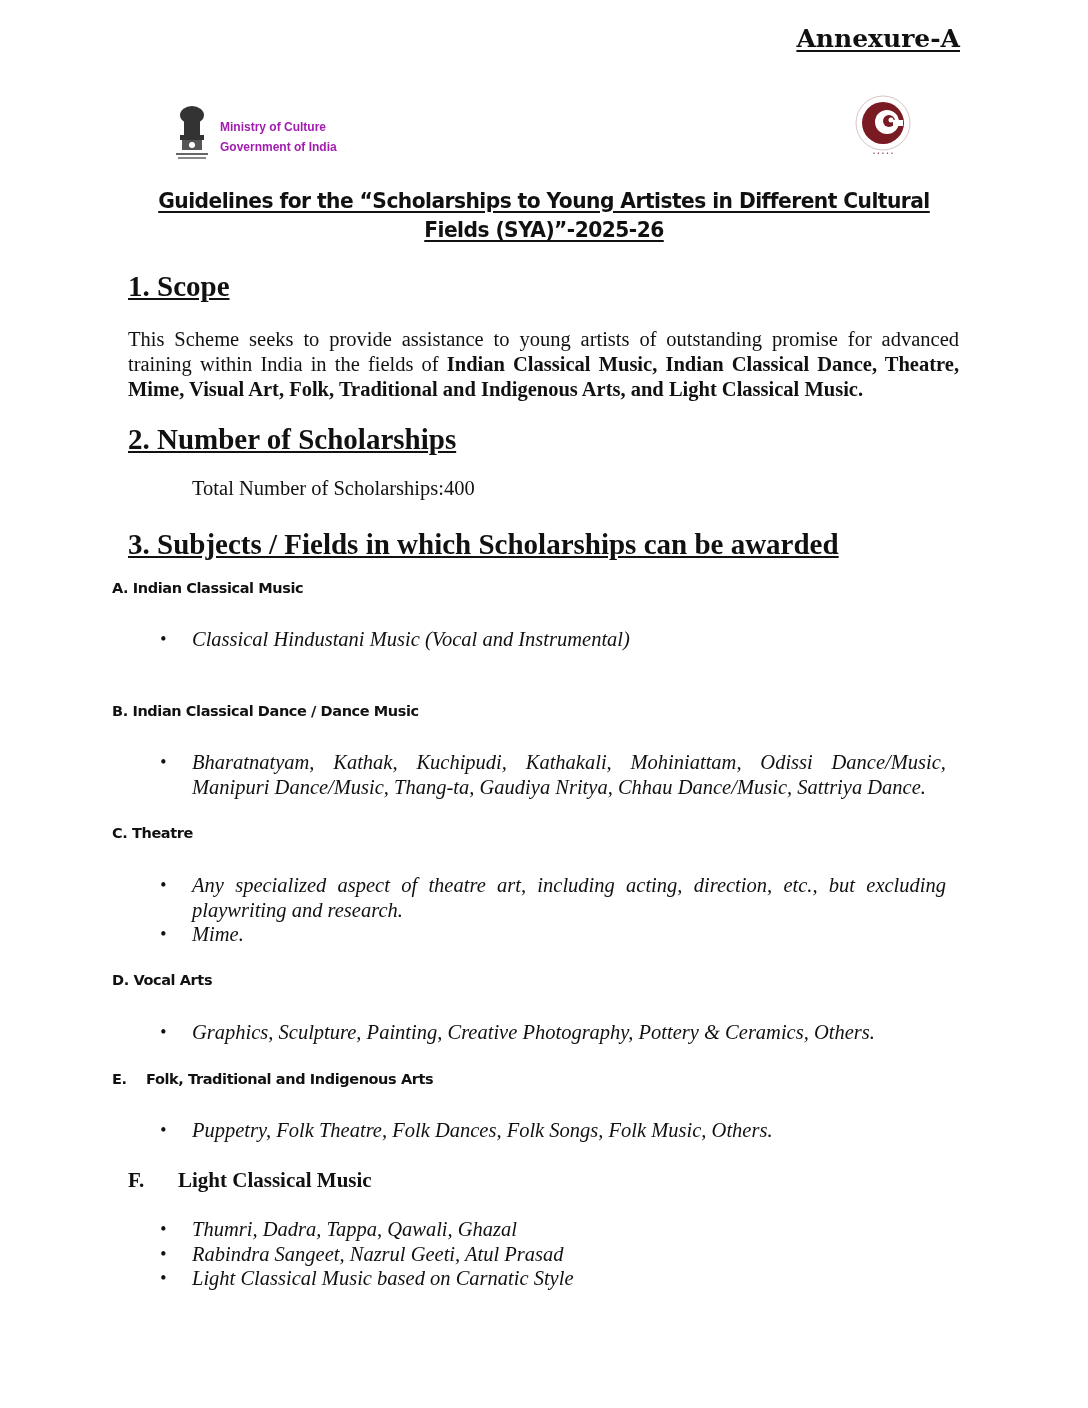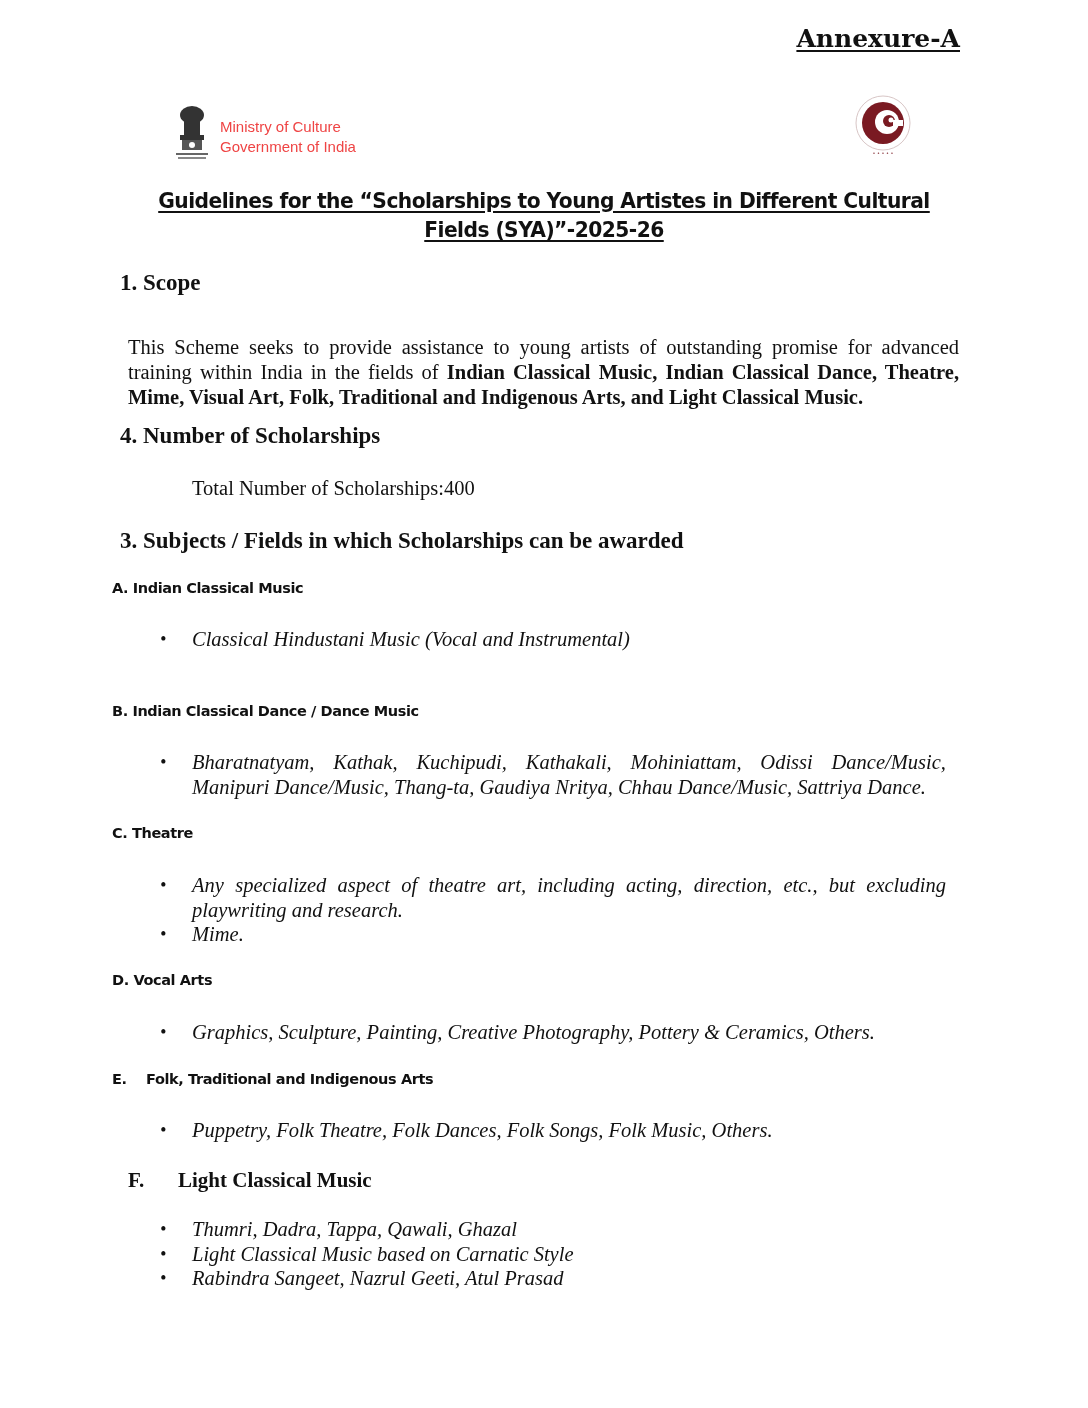--- a/index.html
+++ b/index.html
@@ -3,27 +3,27 @@
 <meta charset="utf-8">
 <style>
   html, body { margin: 0; padding: 0; background: #ffffff; }
   body { width: 1088px; height: 1408px; position: relative; overflow: hidden; color: #111; }
   .abs { position: absolute; }
 
   .annexure { right: 128px; top: 24px; font-family: "DejaVu Serif", serif; font-weight: bold; font-size: 25px; text-decoration: underline; text-underline-offset: 3px; text-align: center; }
 
   .moc-logo { left: 174px; top: 103px; width: 220px; height: 62px; }
   .emblem { left: 0; top: 0; width: 36px; height: 60px; }
-  .moc-text { left: 46px; top: 14px; font-family: "Liberation Sans", sans-serif; font-size: 15px; line-height: 20px; color: #ef4444; }
+  .moc-text { left: 46px; top: 14px; font-family: "Liberation Sans", sans-serif; font-size: 12px; line-height: 20px; color: #a21caf; font-weight: bold; }
 
   .ccrt-logo { left: 845px; top: 92px; width: 78px; height: 66px; }
 
   .title { left: 100px; width: 888px; top: 186px; text-align: center; font-family: "DejaVu Sans", sans-serif; font-weight: bold; font-size: 22px; line-height: 29px; text-decoration: underline; text-underline-offset: 3px; letter-spacing: -0.6px; transform: scaleX(0.92); transform-origin: center; }
 
-  .h2 { left: 120px; font-family: "Liberation Serif", serif; font-weight: bold; font-size: 23px; }
+  .h2 { left: 128px; font-family: "Liberation Serif", serif; font-weight: bold; font-size: 29px; text-decoration: underline; }
   .para { left: 128px; width: 831px; font-family: "Liberation Serif", serif; font-size: 20.5px; line-height: 25px; text-align: justify; }
   .para b { font-weight: bold; }
 
   .sub { left: 112px; font-family: "DejaVu Sans", sans-serif; font-weight: bold; font-size: 14.5px; letter-spacing: -0.4px; }
   .sub-wide .letter { display: inline-block; width: 34px; }
 
   ul.bullets { position: absolute; left: 160px; width: 786px; margin: 0; padding: 0; list-style: none; font-family: "Liberation Serif", serif; font-size: 20.5px; line-height: 24.5px; font-style: italic; }
   ul.bullets li { position: relative; padding-left: 32px; text-align: justify; }
   ul.bullets li::before { content: "\2022"; position: absolute; left: 0; top: 0; font-size: 18px; }
 
@@ -64,23 +64,23 @@
     <text x="38" y="63" font-size="5" text-anchor="middle" fill="#7a1a22" font-family="DejaVu Sans, sans-serif">• • • • •</text>
   </svg>
 </div>
 
 <div class="abs title">
   <div>Guidelines for the “Scholarships to Young Artistes in Different Cultural</div>
   <div>Fields (SYA)”-2025-26</div>
 </div>
 
 <div class="abs h2" style="top:270px;">1. Scope</div>
-<div class="abs para" style="top:335px;"><span>This Scheme seeks to provide assistance to young artists of outstanding promise for advanced training within India in the fields of </span><b>Indian Classical Music, Indian Classical Dance, Theatre, Mime, Visual Art, Folk, Traditional and Indigenous Arts, and Light Classical Music.</b></div>
+<div class="abs para" style="top:327px;"><span>This Scheme seeks to provide assistance to young artists of outstanding promise for advanced training within India in the fields of </span><b>Indian Classical Music, Indian Classical Dance, Theatre, Mime, Visual Art, Folk, Traditional and Indigenous Arts, and Light Classical Music.</b></div>
 
-<div class="abs h2" style="top:423px;">4. Number of Scholarships</div>
+<div class="abs h2" style="top:423px;">2. Number of Scholarships</div>
 <div class="abs para" style="left:192px; top:476px; width:auto;">Total Number of Scholarships:400</div>
 
 <div class="abs h2" style="top:528px;">3. Subjects / Fields in which Scholarships can be awarded</div>
 
 <div class="abs sub" style="top:580px;">A. Indian Classical Music</div>
 <ul class="bullets" style="top:627px;">
   <li>Classical Hindustani Music (Vocal and Instrumental)</li>
 </ul>
 
 <div class="abs sub" style="top:703px;">B. Indian Classical Dance / Dance Music</div>
@@ -100,15 +100,15 @@
 </ul>
 
 <div class="abs sub sub-wide" style="top:1071px;"><span class="letter">E.</span><span>Folk, Traditional and Indigenous Arts</span></div>
 <ul class="bullets" style="top:1118px;">
   <li>Puppetry, Folk Theatre, Folk Dances, Folk Songs, Folk Music, Others.</li>
 </ul>
 
 <div class="abs subF" style="top:1168px;"><span class="letter">F.</span><span>Light Classical Music</span></div>
 <ul class="bullets" style="top:1217px;">
   <li>Thumri, Dadra, Tappa, Qawali, Ghazal</li>
+  <li>Rabindra Sangeet, Nazrul Geeti, Atul Prasad</li>
   <li>Light Classical Music based on Carnatic Style</li>
-  <li>Rabindra Sangeet, Nazrul Geeti, Atul Prasad</li>
 </ul>
 
 </body></html>

